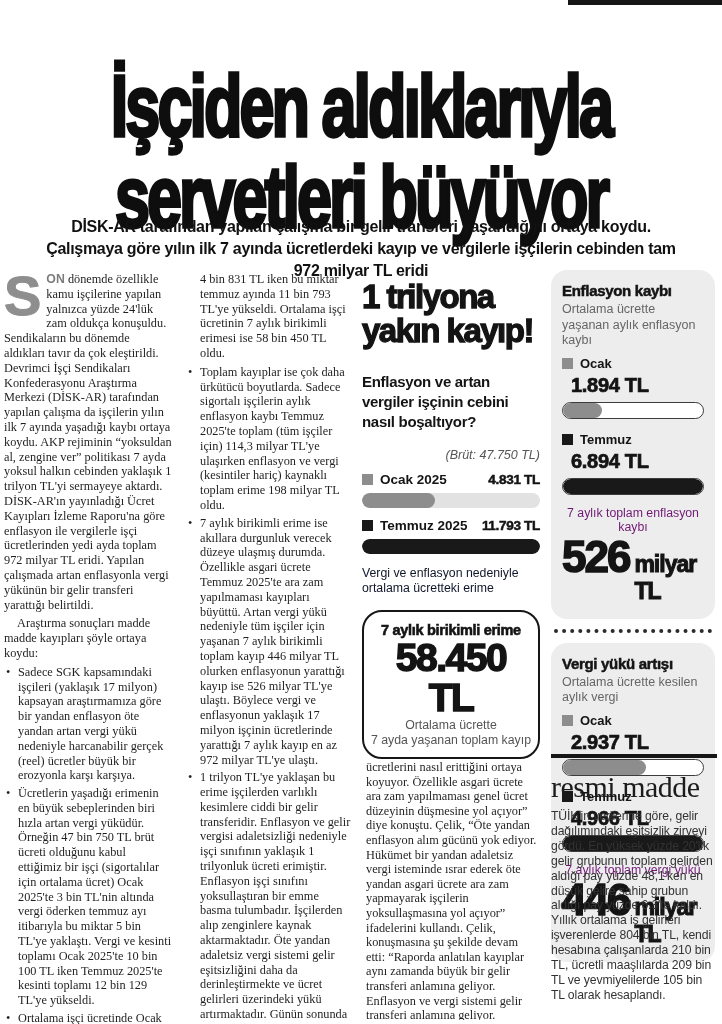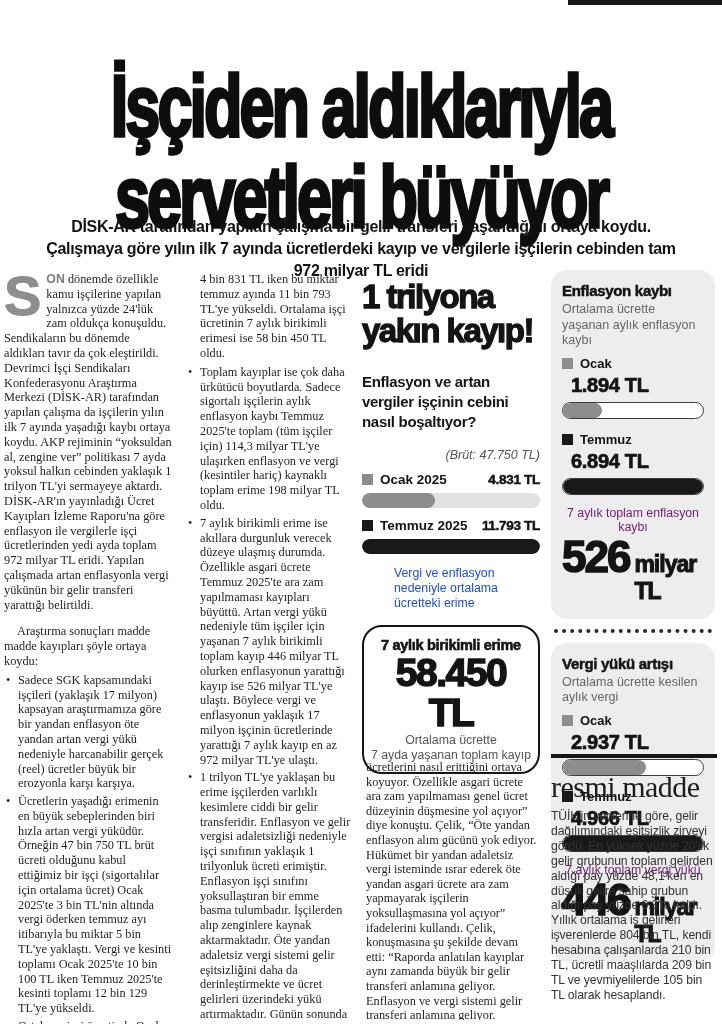--- a/index.html
+++ b/index.html
@@ -25,21 +25,21 @@
     position:absolute;top:216px;left:36px;width:650px;text-align:center;
     font-family:"Liberation Sans","DejaVu Sans",sans-serif;
     font-weight:bold;font-size:16px;line-height:22px;color:#111;
     letter-spacing:-0.3px;
   }
 
   
   .col{position:absolute;top:272px;height:752px;overflow:hidden;
     font-size:12.3px;line-height:14.8px;color:#1f1f1f;text-align:left;}
   .col p{margin:0;}
-  .col .indent{text-indent:13px;margin-top:12px;}
+  .col .indent{text-indent:13px;margin-top:4px;}
   .dropcap{
     float:left;font-family:"Liberation Sans","DejaVu Sans",sans-serif;
     font-weight:bold;font-size:56px;line-height:44px;color:#8e8e8e;
     margin:2px 5px 0 0;-webkit-text-stroke:1px #8e8e8e;
   }
   .lead-bold{font-family:"Liberation Sans","DejaVu Sans",sans-serif;font-weight:bold;color:#7c7c7c;}
   ul.bullets{margin:4px 0 0 0;padding:0;list-style:none;}
   ul.bullets li{position:relative;padding-left:14px;margin-top:3px;}
   ul.bullets li::before{content:"•";position:absolute;left:2px;top:0;color:#1f1f1f;}
   .hang{padding-left:14px;}
@@ -62,21 +62,21 @@
   .avg{margin-top:16px;}
   .avg-title{font-weight:bold;font-size:15.5px;letter-spacing:-0.3px;-webkit-text-stroke:0.5px #141414;}
   .avg-note{font-style:italic;font-size:12.5px;color:#555;text-align:right;margin-top:2px;}
   .legend-row{display:flex;align-items:center;margin-top:10px;font-size:13.5px;font-weight:bold;}
   .legend-row .sq{width:11px;height:11px;margin-right:7px;flex:0 0 auto;}
   .legend-row .val{margin-left:auto;font-weight:bold;letter-spacing:-0.3px;-webkit-text-stroke:0.5px #141414;}
   .sq.gray{background:#8d8d8d;} .sq.black{background:#191919;}
   .track{position:relative;height:15px;border-radius:8px;background:#e2e2e2;margin-top:6px;overflow:hidden;}
   .track .fill{position:absolute;left:0;top:0;bottom:0;border-radius:8px;}
   .fill.gray{background:#8d8d8d;} .fill.black{background:#191919;}
-  .avg-caption{color:#1d4ed8;font-size:12.3px;line-height:15px;margin-top:12px;margin-left:32px;}
+  .avg-caption{color:#0f172a;font-size:12.3px;line-height:15px;margin-top:12px;}
   .cum-box{margin-top:14px;border:2.5px solid #161616;border-radius:20px;text-align:center;padding:10px 6px 9px;}
   .cum-title{font-weight:bold;font-size:14.5px;letter-spacing:-0.3px;-webkit-text-stroke:0.6px #141414;}
   .cum-value{font-weight:bold;font-size:39px;line-height:40px;letter-spacing:-1.5px;-webkit-text-stroke:1.5px #141414;}
   .cum-caption{color:#555;font-size:12.3px;line-height:15px;}
 
   
   .col3-text{position:absolute;left:366px;top:760px;width:172px;height:260px;overflow:hidden;
     font-size:12.3px;line-height:14.6px;color:#1f1f1f;}
 
   

